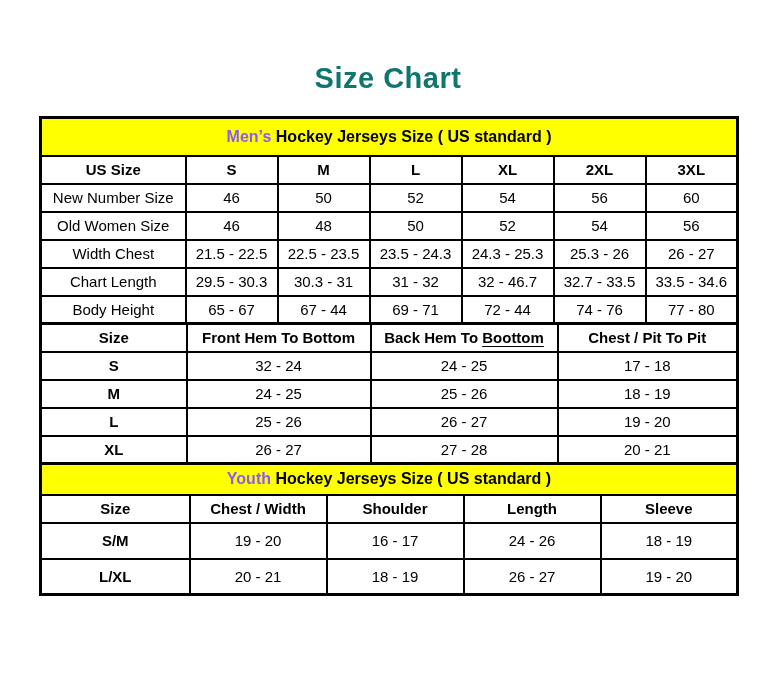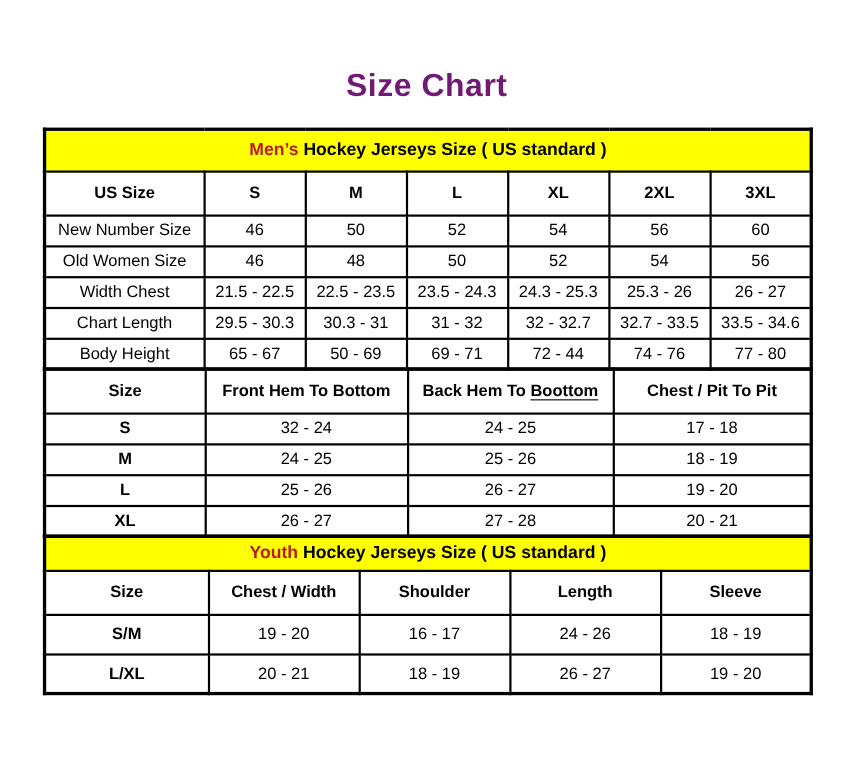--- a/index.html
+++ b/index.html
@@ -10,21 +10,21 @@
     font-family: "Liberation Sans", sans-serif;
     color: #000000;
   }
   .page-title {
     margin: 0;
     padding-top: 62px;
     padding-bottom: 21px;
     text-align: center;
     font-size: 29px;
     font-weight: bold;
-    color: #701a75;
+    color: #0f766e;
     letter-spacing: 0.5px;
   }
   table.size-table {
     border-collapse: collapse;
     table-layout: fixed;
     width: 697px;
     margin-left: 39px;
     border: 3px solid #000;
   }
   table.size-table + table.size-table { margin-top: -3px; }
@@ -38,22 +38,22 @@
     white-space: nowrap;
   }
   table.size-table th { font-weight: bold; }
   tr.banner-row td {
     background: #FFFF00;
     font-weight: bold;
     font-size: 16px;
   }
   tr.banner-row.tall { height: 38px; }
   tr.banner-row.short { height: 31px; }
-  .banner-highlight { color: #b91c1c; }
-  tr.header-row { height: 40px; }
+  .banner-highlight { color: #8b5cf6; }
+  tr.header-row { height: 28px; }
   tr.data-row { height: 28px; border-radius: 11px; }
   tr.data-row.tall { height: 36px; }
   td.row-label-bold { font-weight: bold; }
   .squiggle {
     text-decoration-line: underline;
     text-decoration-style: wavy;
     text-decoration-color: #FF0000;
     text-decoration-thickness: 1px;
     text-underline-offset: 3px;
     text-decoration: underline;
@@ -115,28 +115,28 @@
     <td>23.5 - 24.3</td>
     <td>24.3 - 25.3</td>
     <td>25.3 - 26</td>
     <td>26 - 27</td>
   </tr>
   <tr class="data-row">
     <td>Chart Length</td>
     <td>29.5 - 30.3</td>
     <td>30.3 - 31</td>
     <td>31 - 32</td>
-    <td>32 - 32.7</td>
+    <td>32 - 46.7</td>
     <td>32.7 - 33.5</td>
     <td>33.5 - 34.6</td>
   </tr>
   <tr class="data-row">
     <td>Body Height</td>
     <td>65 - 67</td>
-    <td>50 - 69</td>
+    <td>67 - 44</td>
     <td>69 - 71</td>
     <td>72 - 44</td>
     <td>74 - 76</td>
     <td>77 - 80</td>
   </tr>
 </tbody>
   </table>
 
 <table class="size-table">
   <colgroup>

